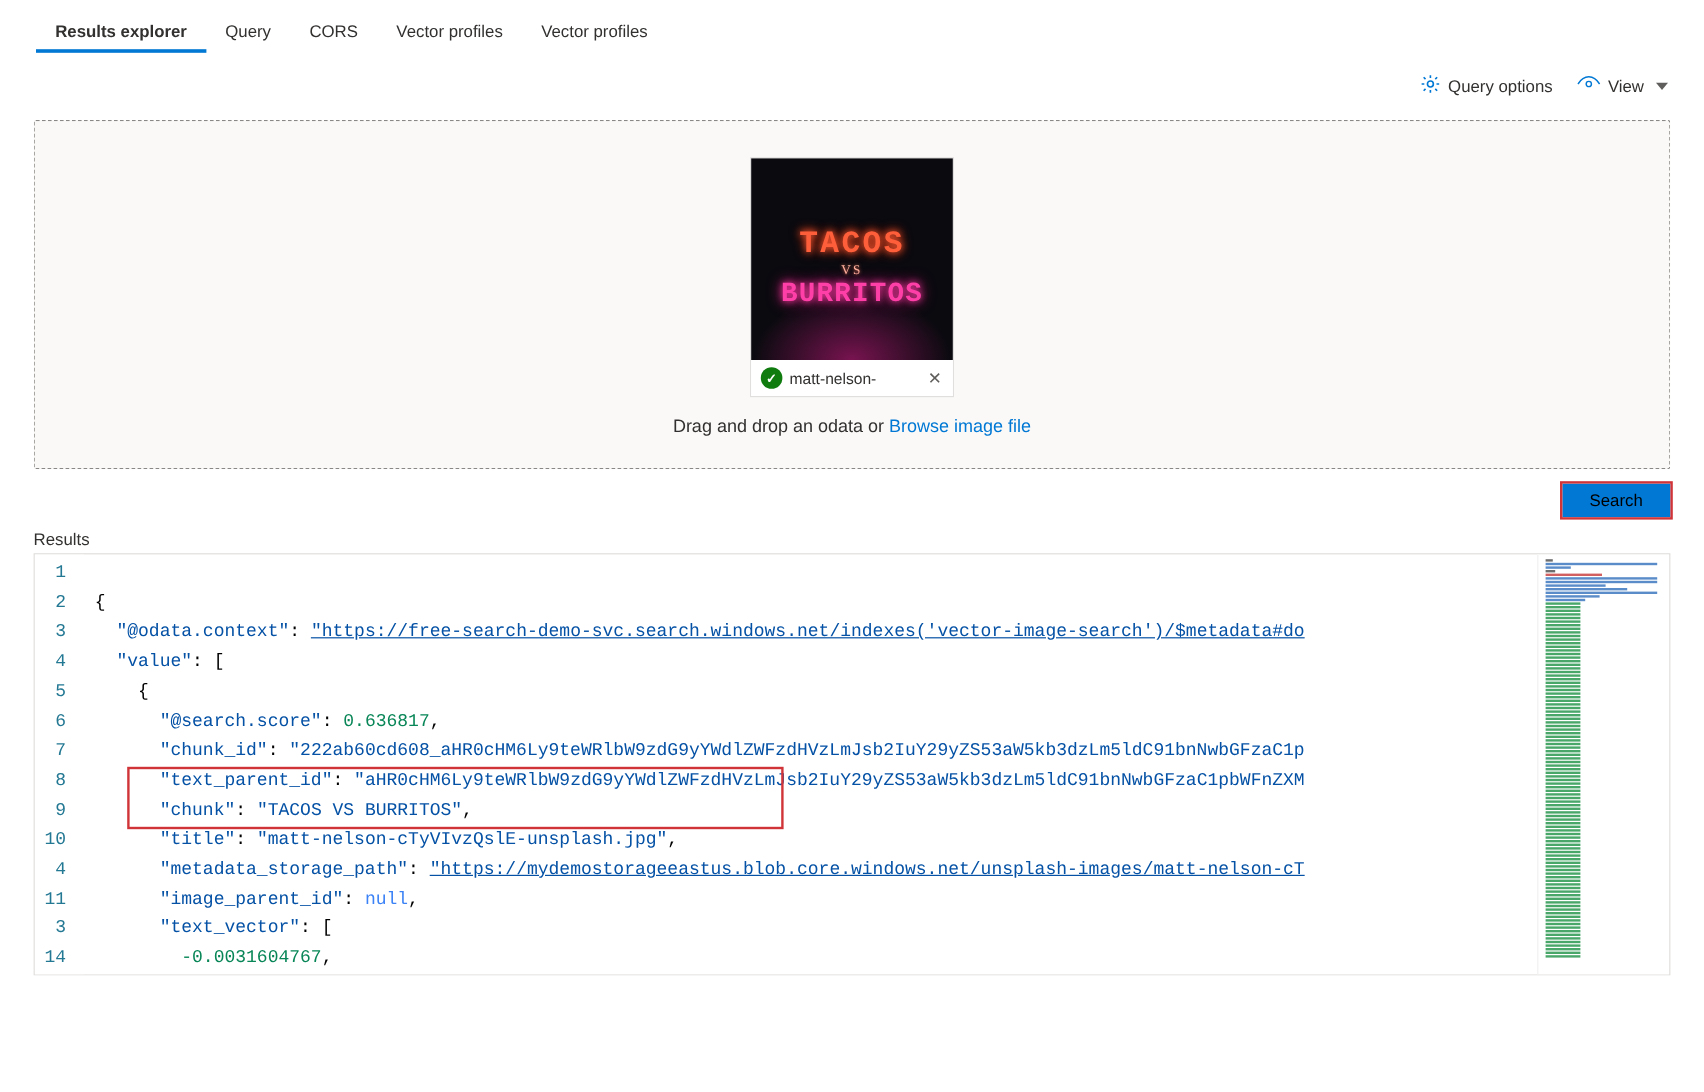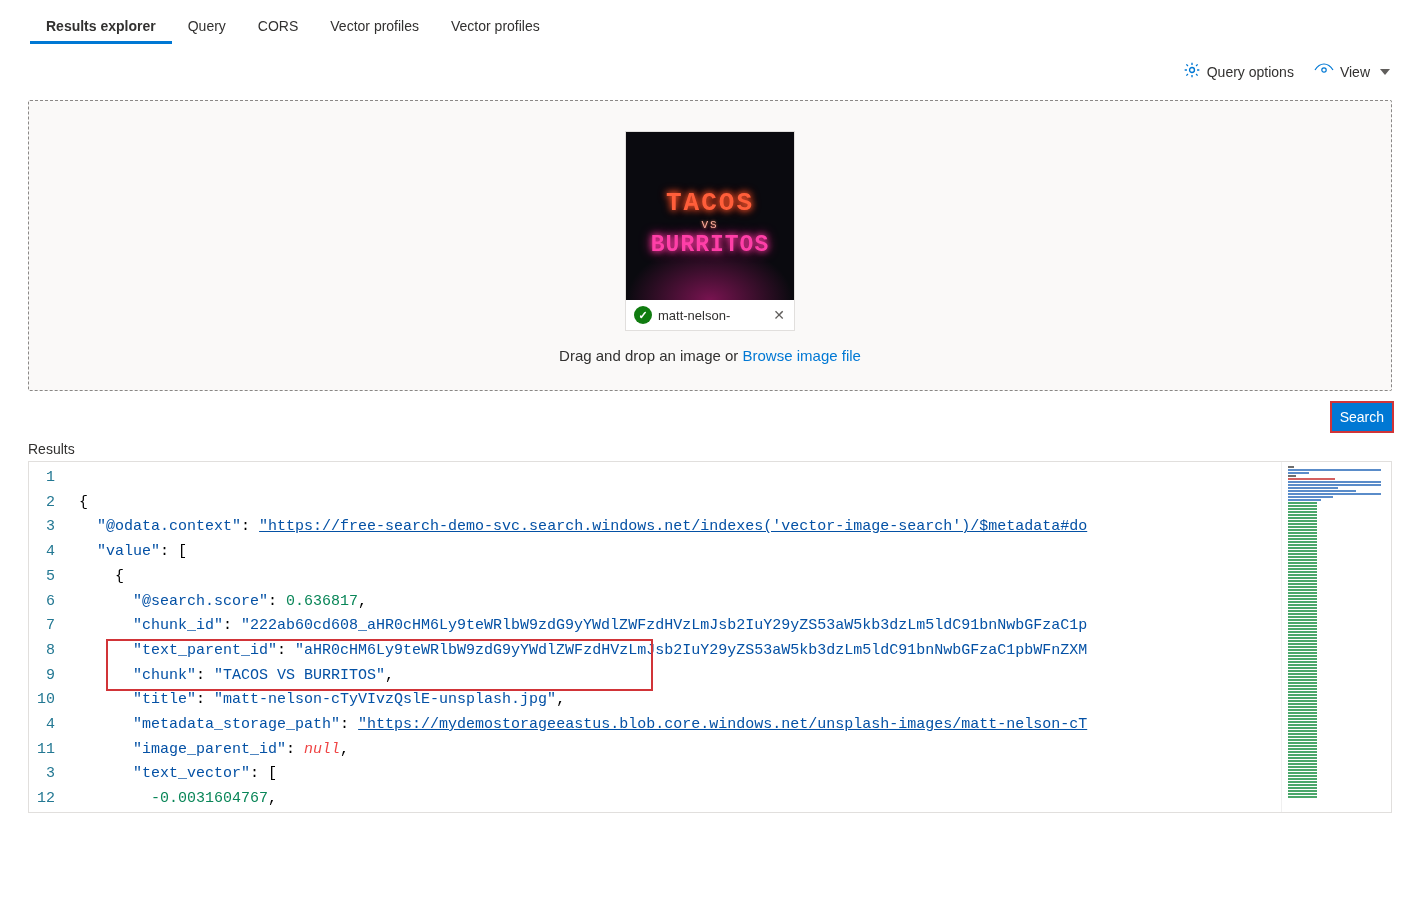--- a/index.html
+++ b/index.html
@@ -8,40 +8,40 @@
 .tab { padding: 8px 16px; cursor: pointer; color: #323130; position: relative; }
 .tab.active { color: #323130; font-weight: 600; }
 .tab.active::after { content: ""; position: absolute; left: 0; right: 0; bottom: -2px; height: 3px; background: #0078d4; }
 .toolbar { display: flex; justify-content: flex-end; align-items: center; gap: 20px; padding: 18px 30px 10px 30px; }
 .toolbar-item { display: flex; align-items: center; gap: 6px; color: #323130; cursor: pointer; }
 .toolbar-item .gear-icon, .toolbar-item .eye-icon { color: #0078d4; }
 .dropzone { margin: 8px 28px 0 28px; border: 1px dashed #8a8886; background: #faf9f8; border-radius: 2px; padding: 30px 20px 26px 20px; display: flex; flex-direction: column; align-items: center; gap: 16px; }
 .preview-card { display: flex; flex-direction: column; border: 1px solid #e1dfdd; background: #fff; width: 170px; }
 .preview-img { width: 168px; height: 168px; background: #0a0a0f; display: flex; flex-direction: column; align-items: center; justify-content: center; position: relative; overflow: hidden; }
 .neon-tacos { font-family: "Courier New", monospace; font-size: 26px; color: #ff5e3a; text-shadow: 0 0 6px #ff5e3a, 0 0 10px #ff3300; letter-spacing: 2px; font-weight: 700; margin-top: 14px;}
-.neon-vs { font-family: Liberation Mono, monospace; font-size: 11px; color: #ffb4a0; text-shadow: 0 0 3px #ff7a5a; letter-spacing: 2px; margin: 1px 0; }
+.neon-vs { font-family: Liberation Serif, serif; font-size: 11px; color: #ffb4a0; text-shadow: 0 0 3px #ff7a5a; letter-spacing: 2px; margin: 1px 0; }
 .neon-burritos { font-family: "Courier New", monospace; font-size: 23px; color: #ff3fa8; text-shadow: 0 0 6px #ff3fa8, 0 0 12px #ff1a8c; letter-spacing: 1px; font-weight: 700; }
 .preview-img::after { content:""; position:absolute; bottom:0; left:0; right:0; height:56px; background: radial-gradient(ellipse at 50% 100%, rgba(255,31,160,.45), rgba(0,0,0,0) 70%);}
 .preview-footer { display: flex; align-items: center; gap: 6px; padding: 6px 8px; background: #fff; }
 .check-icon { width: 18px; height: 18px; border-radius: 50%; background: #107c10; display: inline-flex; align-items: center; justify-content: center; color: #fff; font-size: 11px; font-weight: bold; }
 .file-label { flex: 1; white-space: nowrap; overflow: hidden; text-overflow: clip; font-size: 13px; }
 .close-icon { width: 14px; height: 14px; display: inline-flex; align-items: center; justify-content: center; cursor: pointer; color: #605e5c; font-size: 14px; }
 .drop-text { color: #323130; font-size: 15px; }
 .drop-text .browse { color: #0078d4; cursor: pointer; }
 .search-row { display: flex; justify-content: flex-end; padding: 12px 28px 0 28px; }
-.search-btn { background: #0078d4; color: #ffffff; border: none; padding: 6px 8px; font-size: 14px; cursor: pointer; outline: 2px solid #d13438; outline-offset: 0; }
+.search-btn { background: #0078d4; color: #000000; border: none; padding: 6px 23px; font-size: 14px; cursor: pointer; outline: 2px solid #d13438; outline-offset: 0; }
 .results-label { padding: 10px 28px 4px 28px; font-size: 14px; color: #323130; }
 .code-panel { margin: 0 28px 0 28px; border: 1px solid #e1dfdd; display: flex; height: 352px; overflow: hidden; position: relative; }
 .gutter { background: #fff; text-align: right; padding: 4px 14px 4px 8px; color: #237893; font-family: Consolas, "Courier New", monospace; font-size: 15px; line-height: 24.7px; user-select: none; border-right: 1px solid transparent; }
 .code-body { font-family: Consolas, "Courier New", monospace; font-size: 15px; line-height: 24.7px; padding: 4px 0 4px 0; white-space: pre; overflow: hidden; flex: 1; position: relative; }
 .tok-key { color: #0451a5; }
 .tok-str { color: #0451a5; }
 .tok-strlink { color: #0451a5; text-decoration: underline; }
 .tok-num { color: #098658; }
-.tok-null { color: #ef4444; font-style: italic; }
+.tok-null { color: #3b82f6; }
 .tok-punc { color: #000; }
 .minimap { width: 110px; background: #fff; border-left: 1px solid #f0f0f0; position: relative; }
 .minimap-inner { position: absolute; top: 4px; left: 6px; right: 6px; }
 .mm-line { height: 2px; margin-bottom: 1px; border-radius: 0; }
 .mm-blue { background: #5a8cc9; }
 .mm-green { background: #4aa76a; }
 .mm-red { background: #d36060; }
 .mm-dk { background: #6e6e6e; }
 .highlight-box { position: absolute; border: 2px solid #d13438; pointer-events: none; }
 .chev { display:inline-block; width:0; height:0; border-left:5px solid transparent; border-right:5px solid transparent; border-top:6px solid #605e5c; margin-left:4px; vertical-align: middle;}
@@ -87,21 +87,21 @@
       <div class="neon-vs">VS</div>
       <div class="neon-burritos">BURRITOS</div>
     </div>
     <div class="preview-footer">
       <span class="check-icon">✓</span>
       <span class="file-label">matt-nelson-</span>
       <span class="close-icon">✕</span>
     </div>
   </div>
   <div class="drop-text">
-    <span>Drag and drop an image or </span><span class="browse">Browse image file</span>
+    <span>Drag and drop an odata or </span><span class="browse">Browse image file</span>
   </div>
 </div>
 
 <div class="search-row">
   <button class="search-btn">Search</button>
 </div>
 
 <div class="results-label">Results</div>
 
 <div class="code-panel">
@@ -112,21 +112,21 @@
     <div>4</div>
     <div>5</div>
     <div>6</div>
     <div>7</div>
     <div>8</div>
     <div>9</div>
     <div>10</div>
     <div>4</div>
     <div>11</div>
     <div>3</div>
-    <div>12</div>
+    <div>14</div>
   </div>
   <div class="code-body">
 <span class="code-line"> <span class="tok-punc">{</span></span><span class="code-line">   <span class="tok-key">"@odata.context"</span><span class="tok-punc">: </span><span class="tok-strlink">"https://free-search-demo-svc.search.windows.net/indexes('vector-image-search')/$metadata#do</span></span><span class="code-line">   <span class="tok-key">"value"</span><span class="tok-punc">: [</span></span><span class="code-line">     <span class="tok-punc">{</span></span><span class="code-line">       <span class="tok-key">"@search.score"</span><span class="tok-punc">: </span><span class="tok-num">0.636817</span><span class="tok-punc">,</span></span><span class="code-line">       <span class="tok-key">"chunk_id"</span><span class="tok-punc">: </span><span class="tok-str">"222ab60cd608_aHR0cHM6Ly9teWRlbW9zdG9yYWdlZWFzdHVzLmJsb2IuY29yZS53aW5kb3dzLm5ldC91bnNwbGFzaC1p</span></span><span class="code-line">       <span class="tok-key">"text_parent_id"</span><span class="tok-punc">: </span><span class="tok-str">"aHR0cHM6Ly9teWRlbW9zdG9yYWdlZWFzdHVzLmJsb2IuY29yZS53aW5kb3dzLm5ldC91bnNwbGFzaC1pbWFnZXM</span></span><span class="code-line">       <span class="tok-key">"chunk"</span><span class="tok-punc">: </span><span class="tok-str">"TACOS VS BURRITOS"</span><span class="tok-punc">,</span></span><span class="code-line">       <span class="tok-key">"title"</span><span class="tok-punc">: </span><span class="tok-str">"matt-nelson-cTyVIvzQslE-unsplash.jpg"</span><span class="tok-punc">,</span></span><span class="code-line">       <span class="tok-key">"metadata_storage_path"</span><span class="tok-punc">: </span><span class="tok-strlink">"https://mydemostorageeastus.blob.core.windows.net/unsplash-images/matt-nelson-cT</span></span><span class="code-line">       <span class="tok-key">"image_parent_id"</span><span class="tok-punc">: </span><span class="tok-null">null</span><span class="tok-punc">,</span></span><span class="code-line">       <span class="tok-key">"text_vector"</span><span class="tok-punc">: [</span></span><span class="code-line">         <span class="tok-num">-0.0031604767</span><span class="tok-punc">,</span></span><span class="code-line">         </span>
     <div class="highlight-box" style="left:36px; top:177px; width:547px; height:52px;"></div>
   </div>
   <div class="minimap">
     <div class="minimap-inner">
       <div class="mm-line mm-dk" style="width:6%"></div>
       <div class="mm-line mm-blue" style="width:96%"></div>
       <div class="mm-line mm-blue" style="width:22%"></div>

